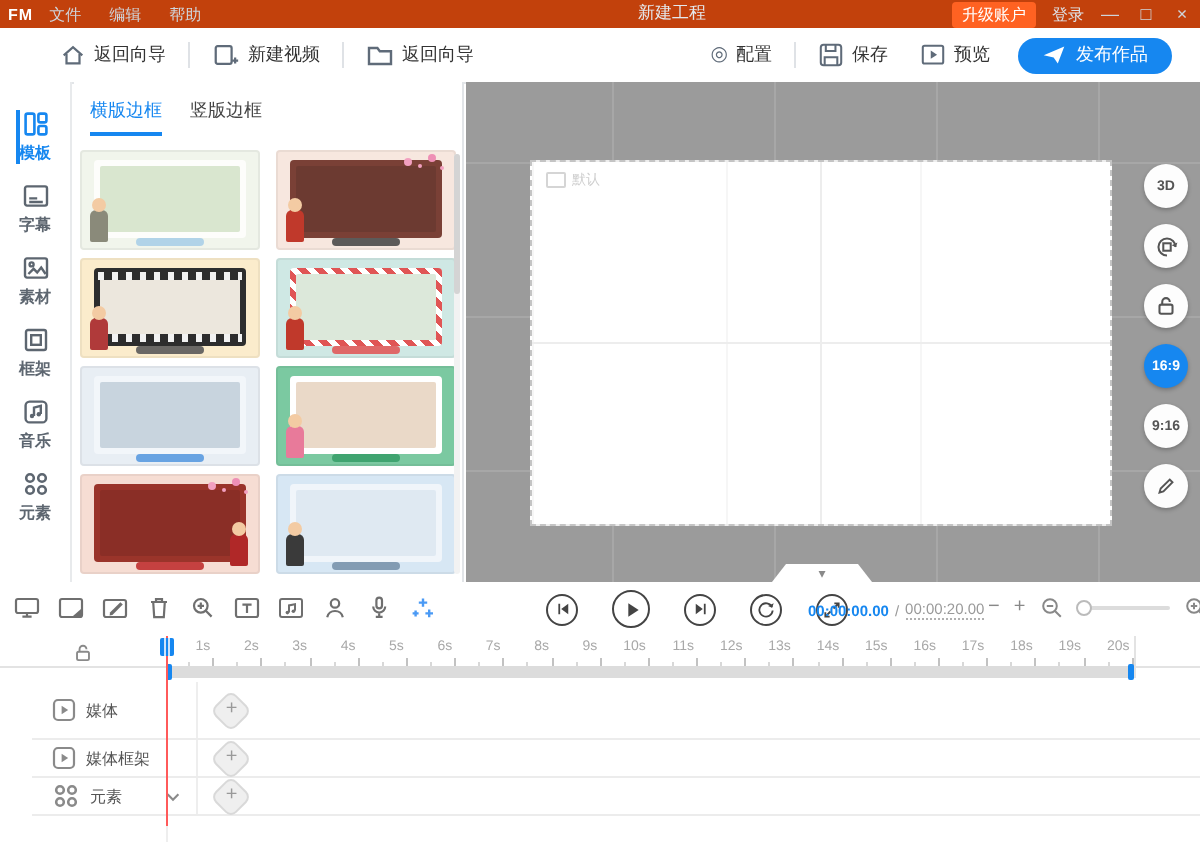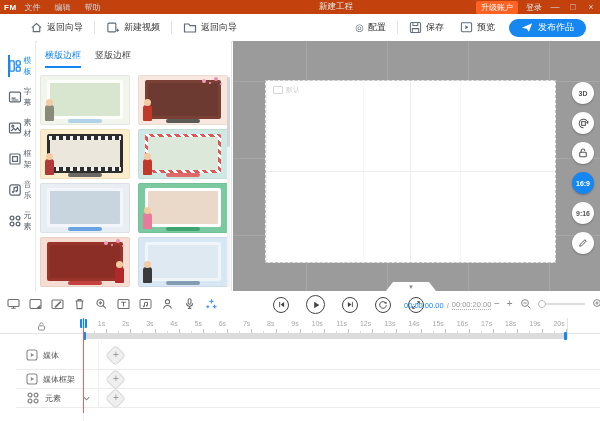--- a/index.html
+++ b/index.html
@@ -31,22 +31,22 @@
   #tb-rightgrp{position:absolute;right:14px;display:flex;align-items:center;}
   #config-icon{font-size:10px;color:#5f6b79;line-height:10px;}
   #save-btn{margin-right:16px;}
   #preview-btn{margin-right:14px;}
   #publish-btn{background:#1687f0;color:#fff;border-radius:10px;height:18px;display:flex;
                align-items:center;gap:5px;padding:0 12px;cursor:pointer;font-size:9px;}
 
   
   #leftrail{position:absolute;left:0;top:41px;width:36px;height:250px;background:#fff;
             border-right:1px solid #e8eaec;display:flex;flex-direction:column;align-items:center;padding-top:14px;box-sizing:border-box;}
-  .rail-item{position:relative;width:20px;display:flex;align-items:center;
-             gap:2px;margin-bottom:9px;cursor:pointer;color:#5d6670;}
+  .rail-item{position:relative;width:20px;display:flex;flex-direction:column;align-items:center;
+             gap:2px;margin-bottom:9px;cursor:pointer;color:#5d6670;font-weight:bold;}
   .rail-item .rail-label{font-size:8px;}
   .rail-item.active{color:#1687f0;}
   .rail-item.active::before{content:"";position:absolute;left:0;top:0;bottom:0;width:2px;background:#1687f0;}
 
   
   #panel{position:absolute;left:37px;top:41px;width:195px;height:250px;background:#fff;
          border-right:1px solid #e2e5e8;box-sizing:border-box;}
   #tabs{display:flex;gap:14px;padding:8px 0 0 8px;font-size:9px;color:#444;}
   .tab{padding-bottom:4px;cursor:pointer;font-family:Liberation Serif, serif;}
   .tab.active{color:#1687f0;border-bottom:2px solid #1687f0;}
@@ -91,21 +91,21 @@
   
   #controlbar{position:absolute;left:0;top:291px;width:600px;height:27px;background:#fff;
               border-bottom:1px solid #e4e4e4;}
   #toolrow{position:absolute;left:7px;top:7px;display:flex;gap:9px;align-items:center;}
   .tool{width:13px;height:12px;color:#6f6f6f;cursor:pointer;}
   #playback{position:absolute;left:273px;top:4px;display:flex;gap:17px;align-items:center;}
   .pb{width:16px;height:16px;border:1px solid #444;border-radius:50%;color:#444;display:flex;
       align-items:center;justify-content:center;cursor:pointer;box-sizing:border-box;}
   .pb.big{width:19px;height:19px;}
   #timebox{position:absolute;left:404px;top:9px;font-size:7.5px;color:#999;display:flex;gap:3px;align-items:center;}
-  #time-cur{color:#1687f0;font-weight:normal;text-align:right;}
+  #time-cur{color:#1687f0;font-weight:bold;text-align:right;}
   #time-total{border-bottom:1px dotted #b0b0b0;cursor:pointer;}
   #zoomgrp{position:absolute;left:494px;top:6px;display:flex;align-items:center;gap:7px;color:#777;}
   .zbtn{font-size:10px;color:#888;cursor:pointer;line-height:14px;}
   .mag{width:12px;height:12px;color:#888;cursor:pointer;}
   #zslider{position:relative;width:46px;height:2px;background:#dcdcdc;border-radius:1px;cursor:pointer;}
   #zknob{position:absolute;left:-1px;top:-3px;width:8px;height:8px;border-radius:50%;background:#fff;
          border:1px solid #bbb;box-sizing:border-box;}
 
   
   #timeline{position:absolute;left:0;top:318px;width:600px;height:103px;background:#fff;}

